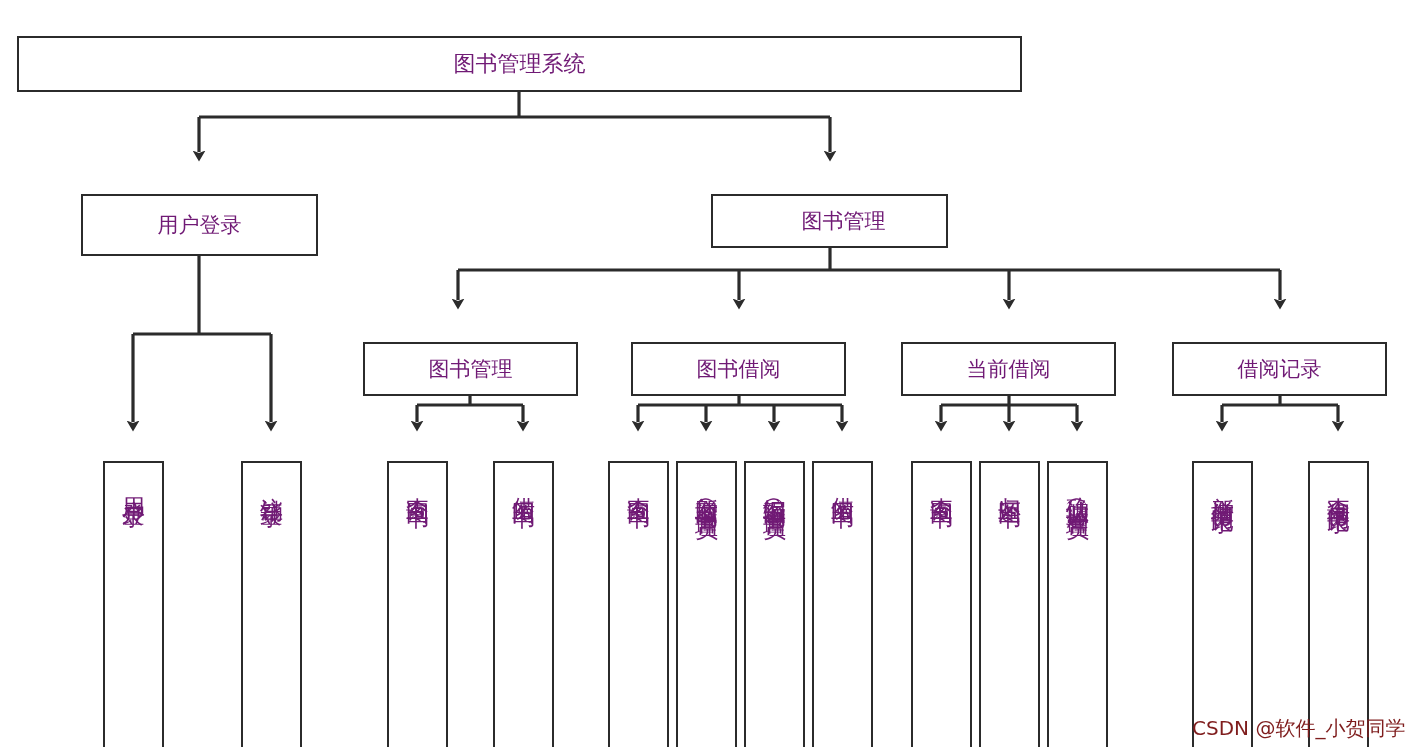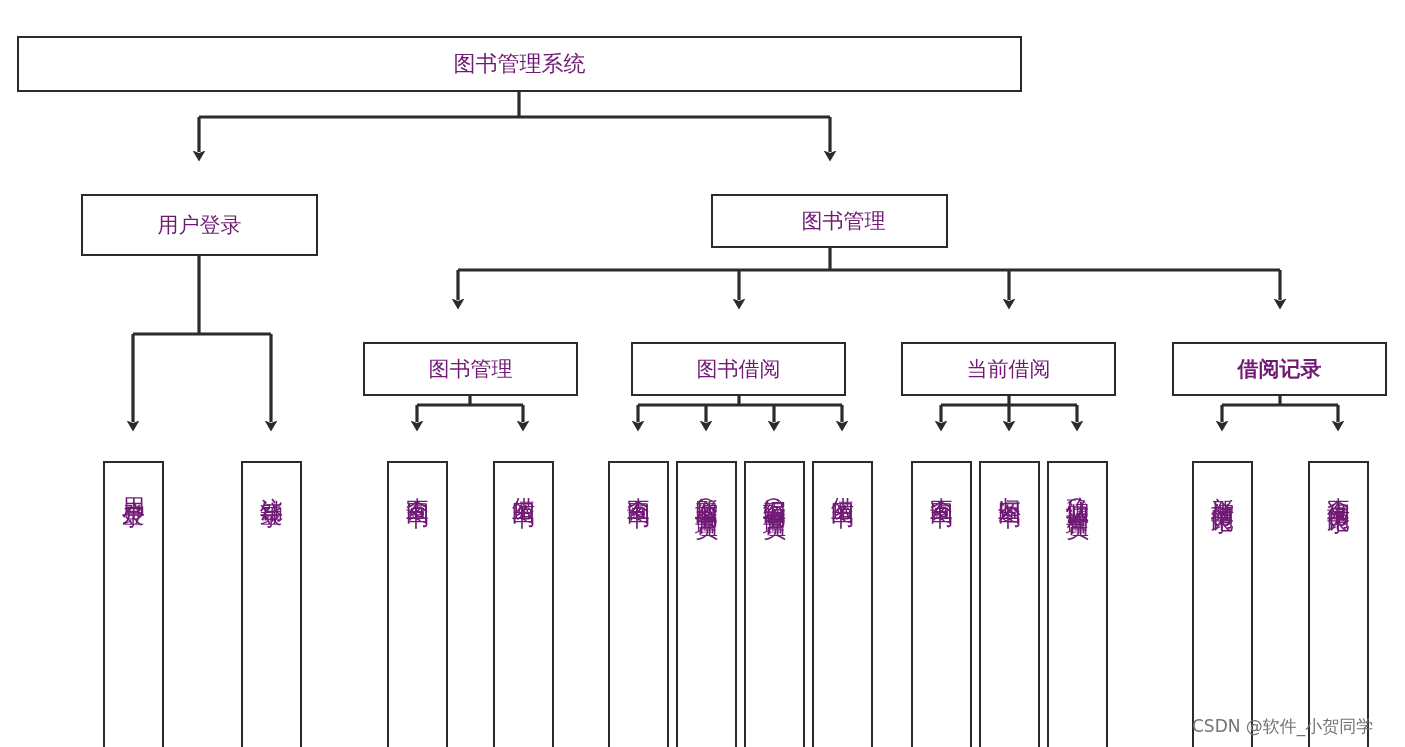--- a/index.html
+++ b/index.html
@@ -56,22 +56,22 @@
   }
   .node.v .label {
     writing-mode: vertical-rl;
     text-orientation: upright;
     font-size: 23px;
     letter-spacing: 3px;
     line-height: 1;
   }
   .watermark {
     position: absolute;
-    font-size: 17px;
-    color: #737373;
+    font-size: 20px;
+    color: #7f1d1d;
     white-space: nowrap;
     z-index: 5;
     font-family: "DejaVu Sans", "Liberation Sans", sans-serif;
   }
 </style>
 </head>
 <body>
 
 <div id="canvas">
 
@@ -142,21 +142,21 @@
   </div>
 
   <div class="node h" style="left:901px; top:318px; width:215px; height:54px;">
     <span class="label">当前借阅</span>
   </div>
 
   <div class="node h" style="left:631px; top:318px; width:215px; height:54px;">
     <span class="label">图书借阅</span>
   </div>
 
-  <div class="node h" style="left:1172px; top:318px; width:215px; height:54px;font-weight:bold;">
+  <div class="node h" style="left:1172px; top:318px; width:215px; height:54px;">
     <span class="label">借阅记录</span>
   </div>
 
   <div class="node v" style="left:103px; top:437px; width:61px; height:296px;">
     <span class="label">用户登录</span>
   </div>
 
   <div class="node v" style="left:241px; top:437px; width:61px; height:296px;">
     <span class="label">注销登录</span>
   </div>

